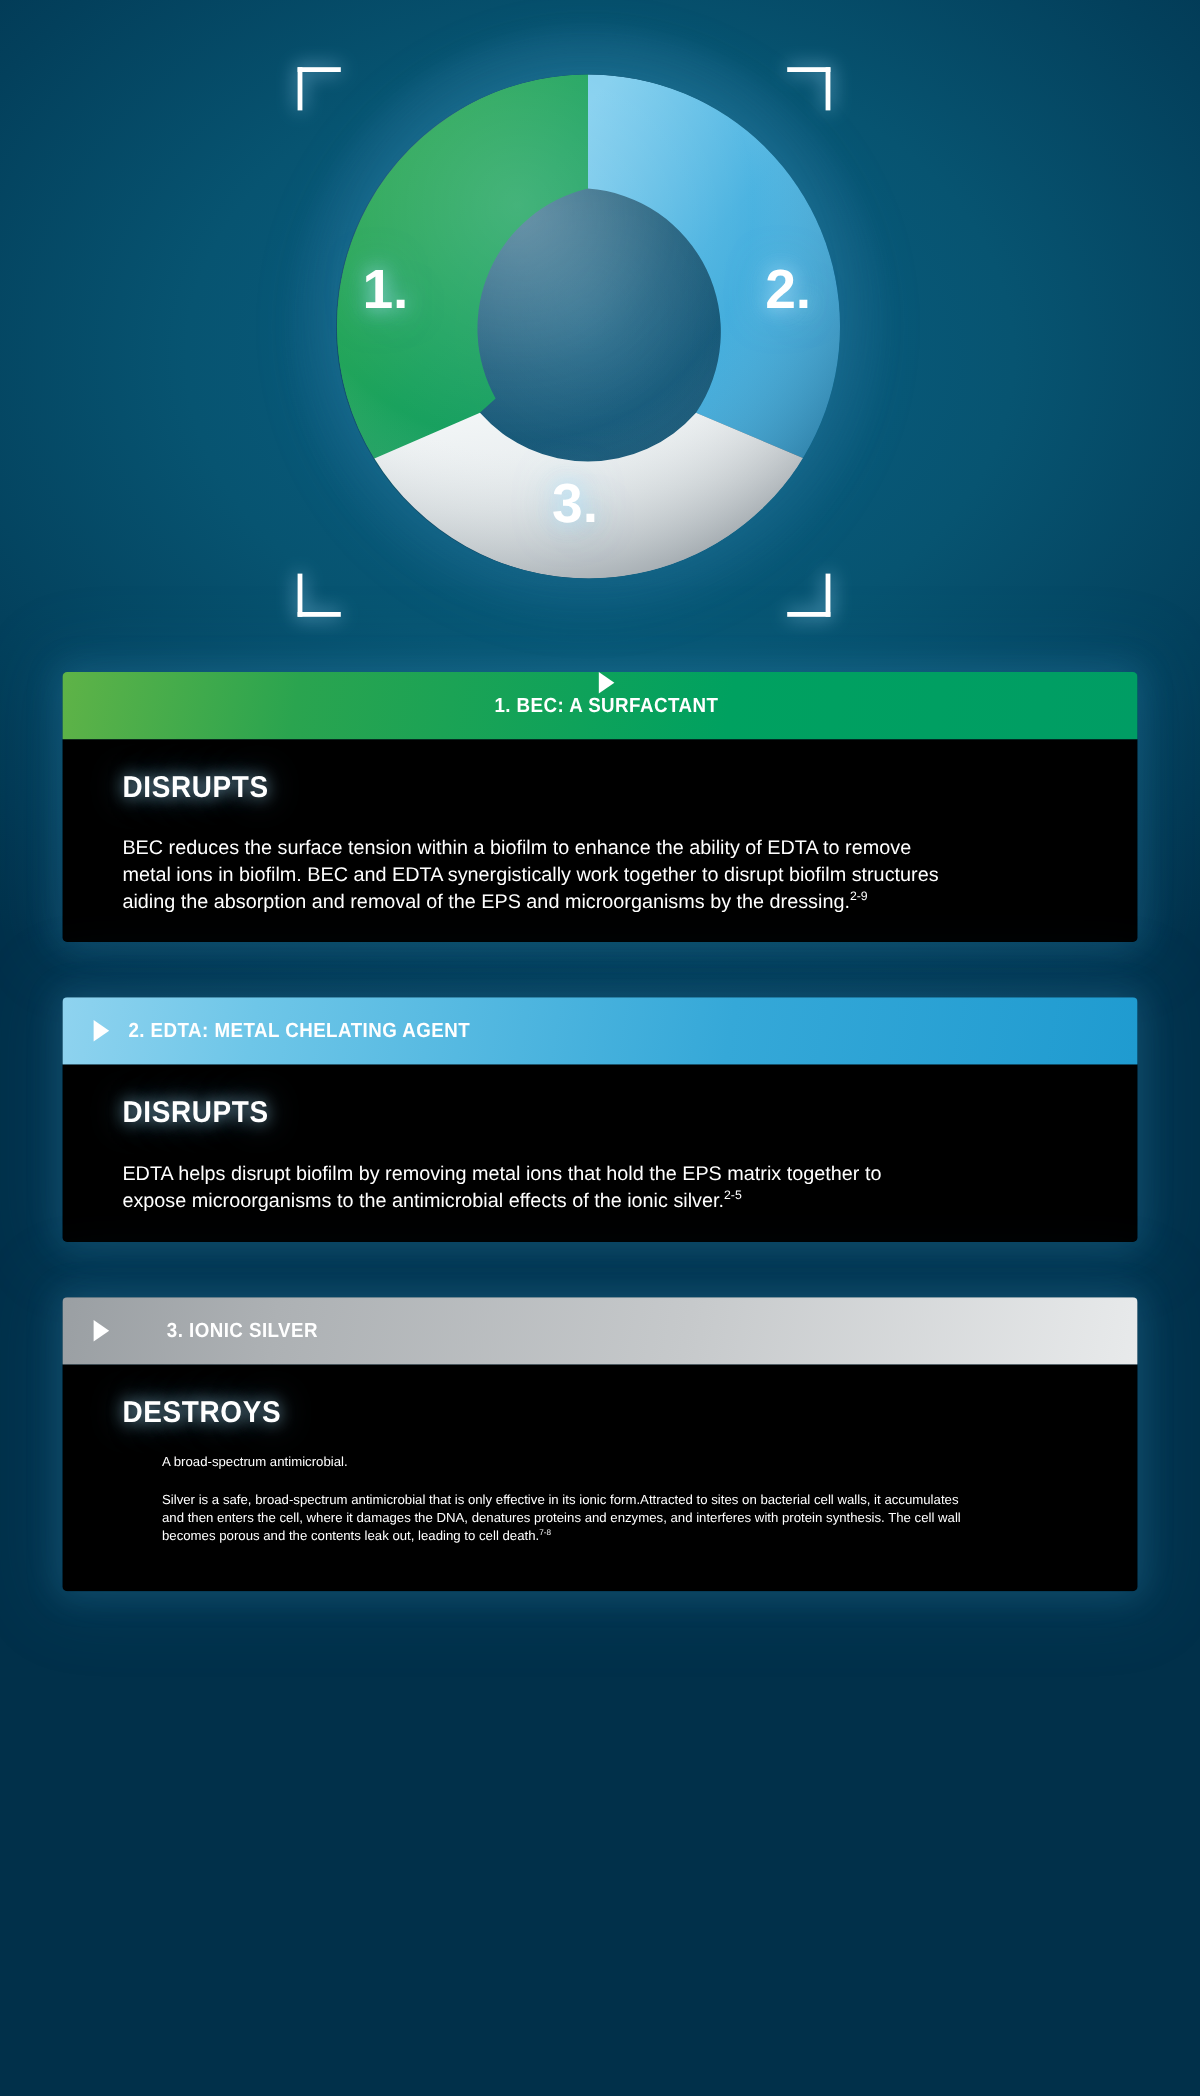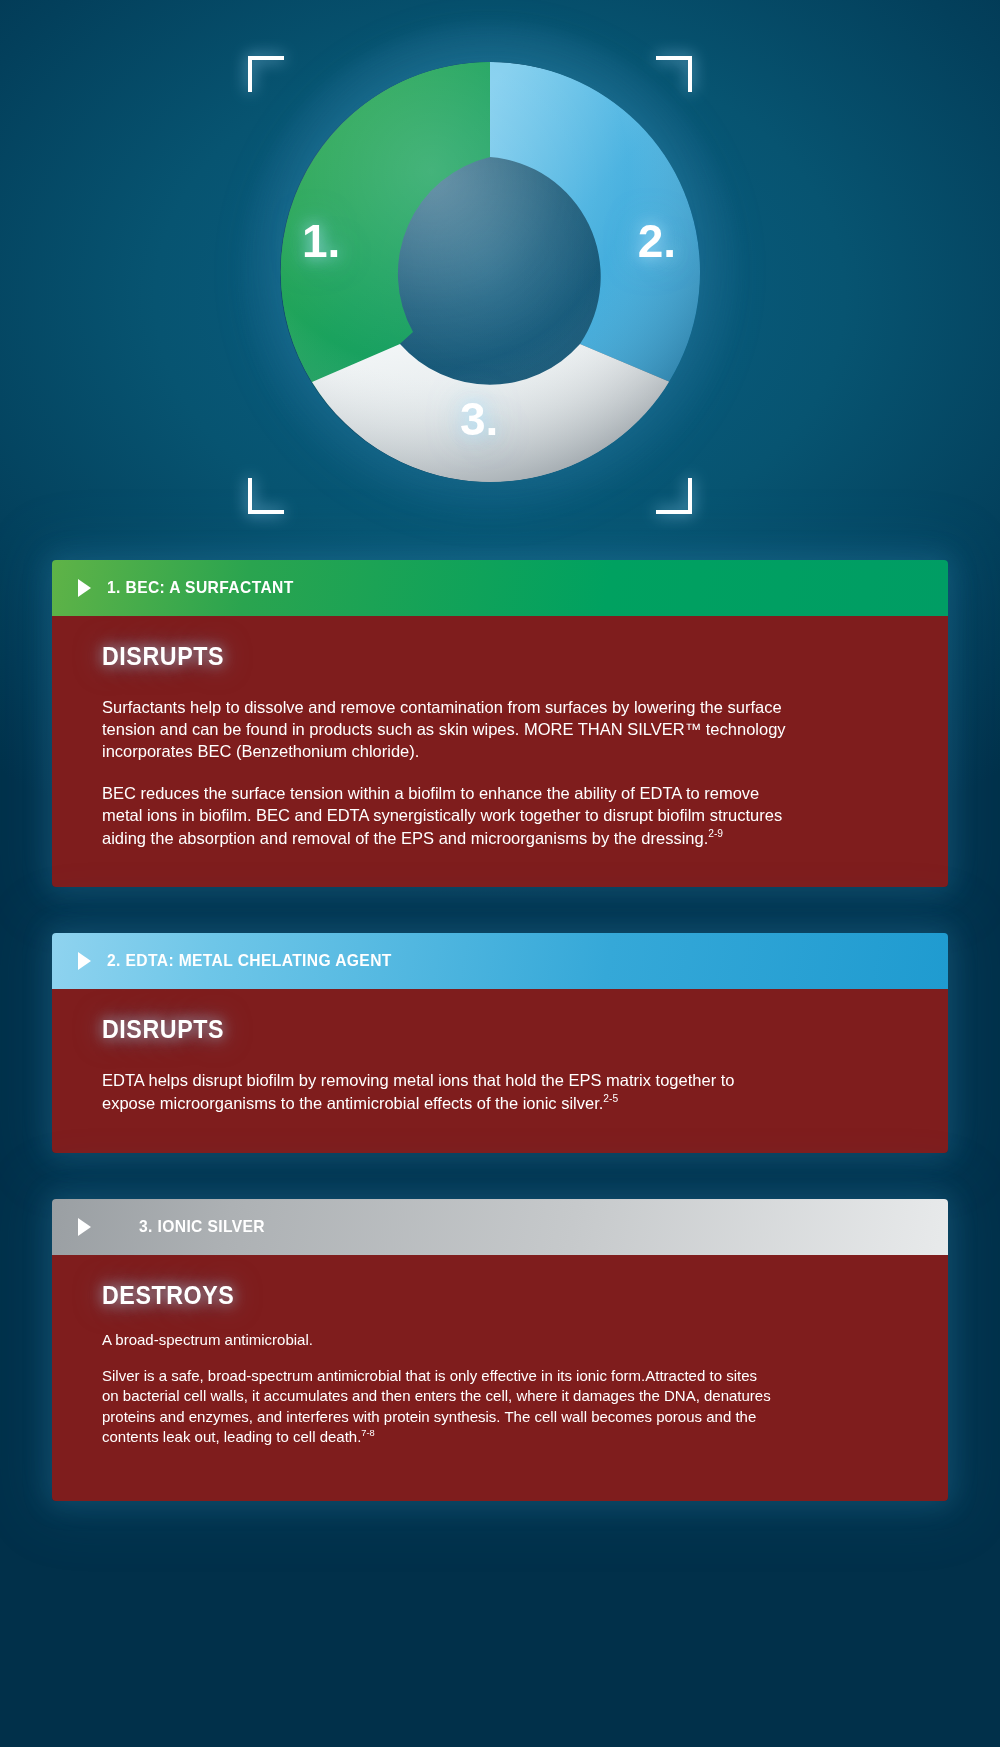--- a/index.html
+++ b/index.html
@@ -95,20 +95,21 @@
 
   .card-header {
     height: 56px;
     display: flex;
     align-items: center;
     padding-left: 26px;
     position: relative;
   }
   .card-header.green {
     background: linear-gradient(100deg, #5fb347 0%, #2aa44f 22%, #00a160 62%, #009d64 100%);
+    flex-direction: column;
   }
   .card-header.blue {
     background: linear-gradient(100deg, #8fd3ef 0%, #6ec6e8 18%, #35a8d8 62%, #1f9bd0 100%);
     align-items: center;
   }
   .card-header.silver {
     background: linear-gradient(100deg, #9a9fa3 0%, #adb1b4 20%, #c6c9cb 58%, #e8eaeb 100%);
     gap: 32px;
   }
 
@@ -126,22 +127,22 @@
     font-size: 17px;
     font-weight: 700;
     letter-spacing: 0.4px;
     font-stretch: condensed;
     transform: scaleX(0.92);
     transform-origin: left center;
     white-space: nowrap;
   }
 
   .card-body {
-    background: #7f1d1d;
-    padding: 26px 46px 38px 50px;
+    background: #000000;
+    padding: 26px 46px 22px 50px;
   }
 
   .body-heading {
     color: #ffffff;
     font-size: 25px;
     font-weight: 700;
     letter-spacing: 0.6px;
     transform: scaleX(0.93);
     transform-origin: left center;
     margin-bottom: 26px;
@@ -151,24 +152,25 @@
   .body-p {
     color: #ffffff;
     font-size: 16.5px;
     line-height: 1.33;
     margin-bottom: 20px;
     max-width: 690px;
   }
   .body-p:last-child { margin-bottom: 0; }
 
   .card-body.small .body-p {
-    font-size: 15px;
+    font-size: 11px;
     line-height: 1.36;
     max-width: 672px;
     margin-bottom: 16px;
+    margin-left: 33px;
   }
   .card-body.small .body-heading { margin-bottom: 20px; }
 
   sup { font-size: 0.62em; vertical-align: super; }
 </style>
 </head>
 <body>
 
 <div class="diagram-wrap">
 
@@ -245,21 +247,20 @@
 
 <div class="cards">
 
   <div class="card">
     <div class="card-header green">
       <div class="tri-caret"></div>
       <div class="card-header-title">1. BEC: A SURFACTANT</div>
     </div>
     <div class="card-body">
       <div class="body-heading">DISRUPTS</div>
-      <p class="body-p">Surfactants help to dissolve and remove contamination from surfaces by lowering the surface tension and can be found in products such as skin wipes. MORE THAN SILVER™ technology incorporates BEC (Benzethonium chloride).</p>
       <p class="body-p"><span>BEC reduces the surface tension within a biofilm to enhance the ability of EDTA to remove metal ions in biofilm. BEC and EDTA synergistically work together to disrupt biofilm structures aiding the absorption and removal of the EPS and microorganisms by the dressing.</span><sup>2-9</sup></p>
     </div>
   </div>
 
   <div class="card">
     <div class="card-header blue">
       <div class="tri-caret"></div>
       <div class="card-header-title">2. EDTA: METAL CHELATING AGENT</div>
     </div>
     <div class="card-body">

